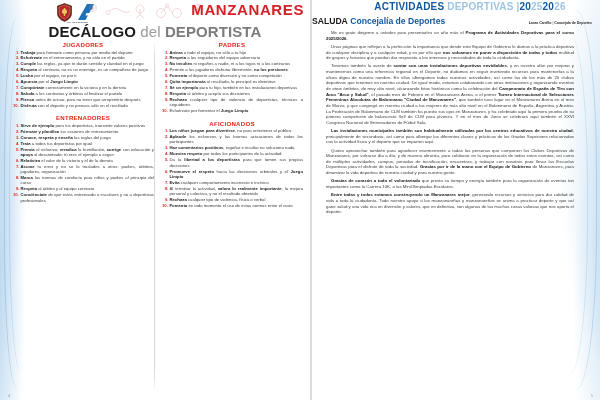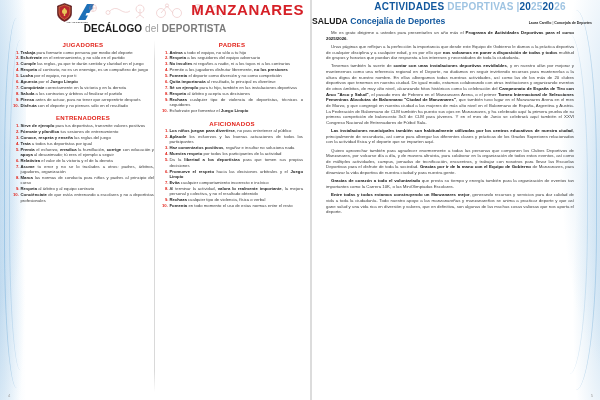--- a/index.html
+++ b/index.html
@@ -52,21 +52,21 @@
   .pictos { position:absolute; left:86px; top:1px; width:160px; height:19px; opacity:.42; }
 
   .manzanares-title{
     position:absolute; right:6px; top:2px;
     font-size:15px; font-weight:bold; color:#d62027;
     letter-spacing:.6px; line-height:1;
   }
 
   .decalogo{
     position:absolute; left:0; right:0; top:24px;
-    text-align:center; font-size:10px; line-height:1;
+    text-align:center; font-size:15px; line-height:1;
     letter-spacing:.1px; white-space:nowrap;
   }
   .decalogo .b1{ color:#1b1b1b; font-weight:bold; }
   .decalogo .b2{ color:#9c9c9c; font-weight:normal; }
   .decalogo .b3{ color:#7c7c7c; font-weight:bold; }
 
   .cols { position:absolute; left:12px; top:41px; width:292px; display:flex; gap:7px; }
   .col { width:142px; }
   .sec-title{
     text-align:center; color:#e2231a; font-weight:bold;

